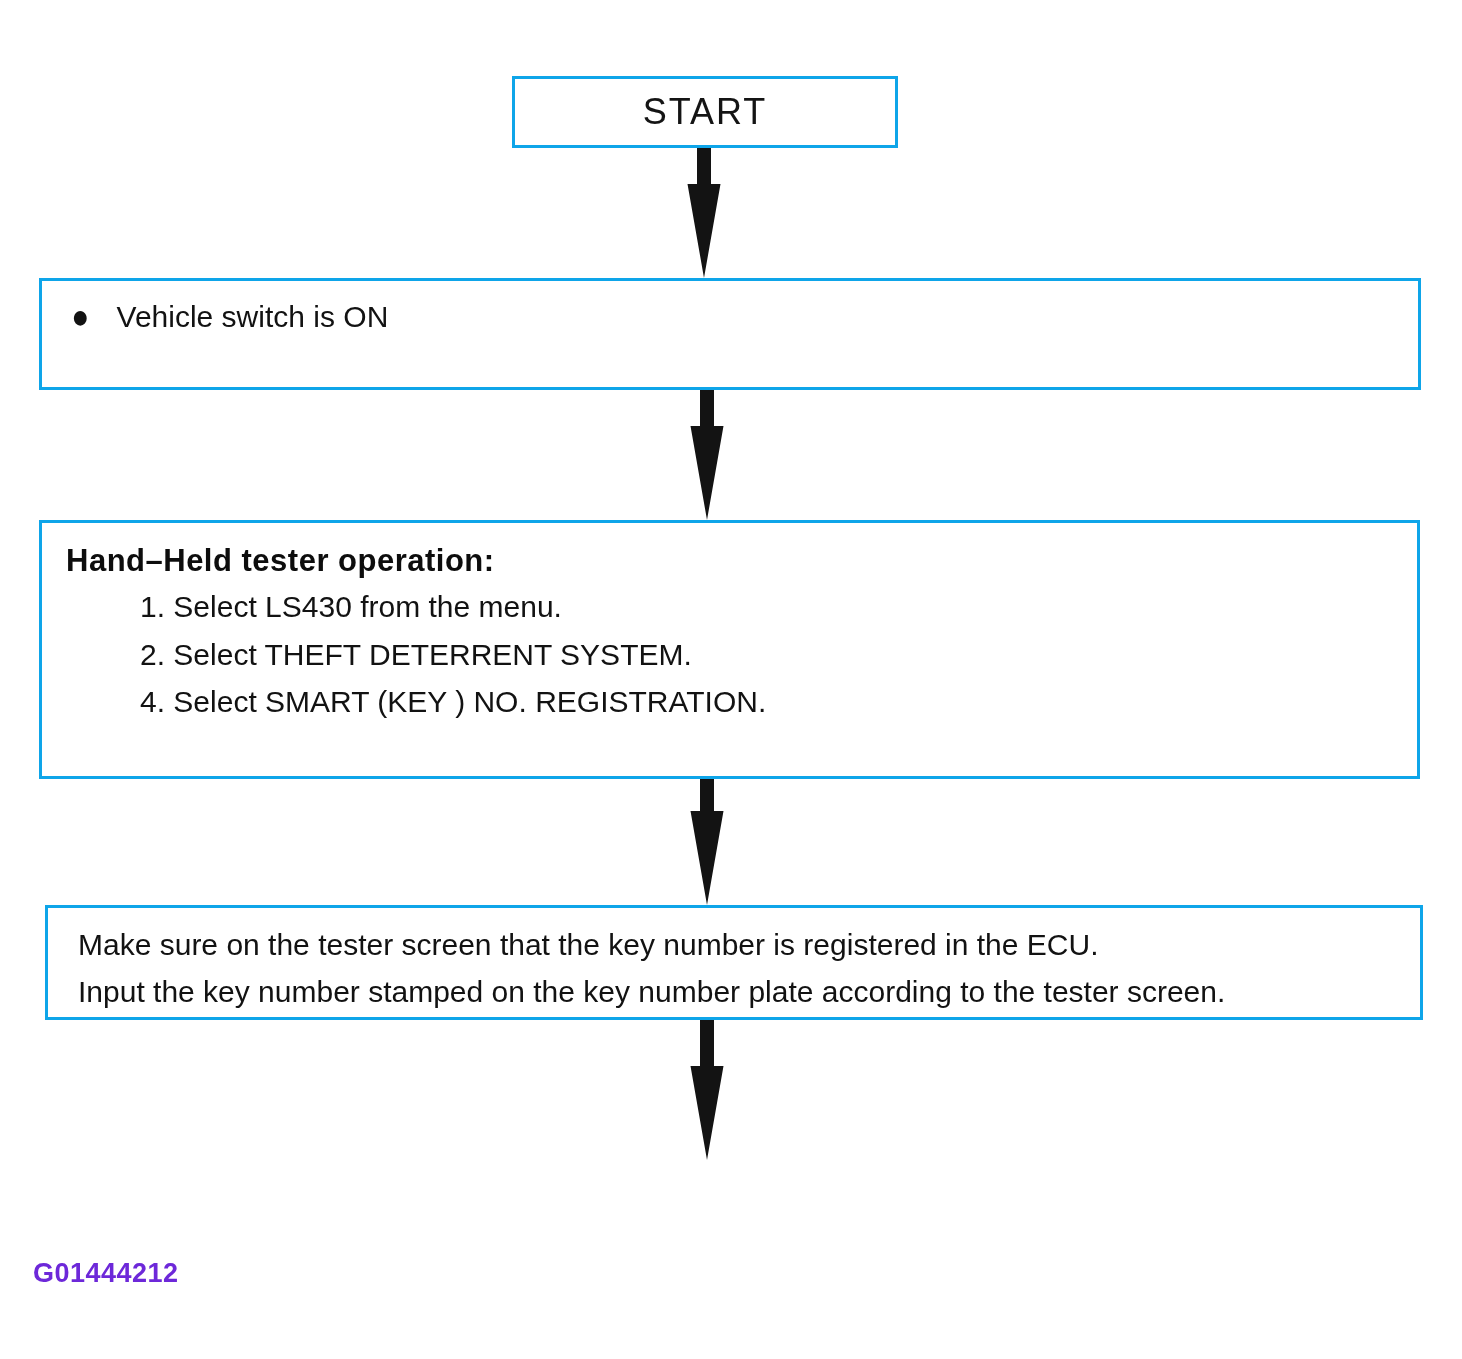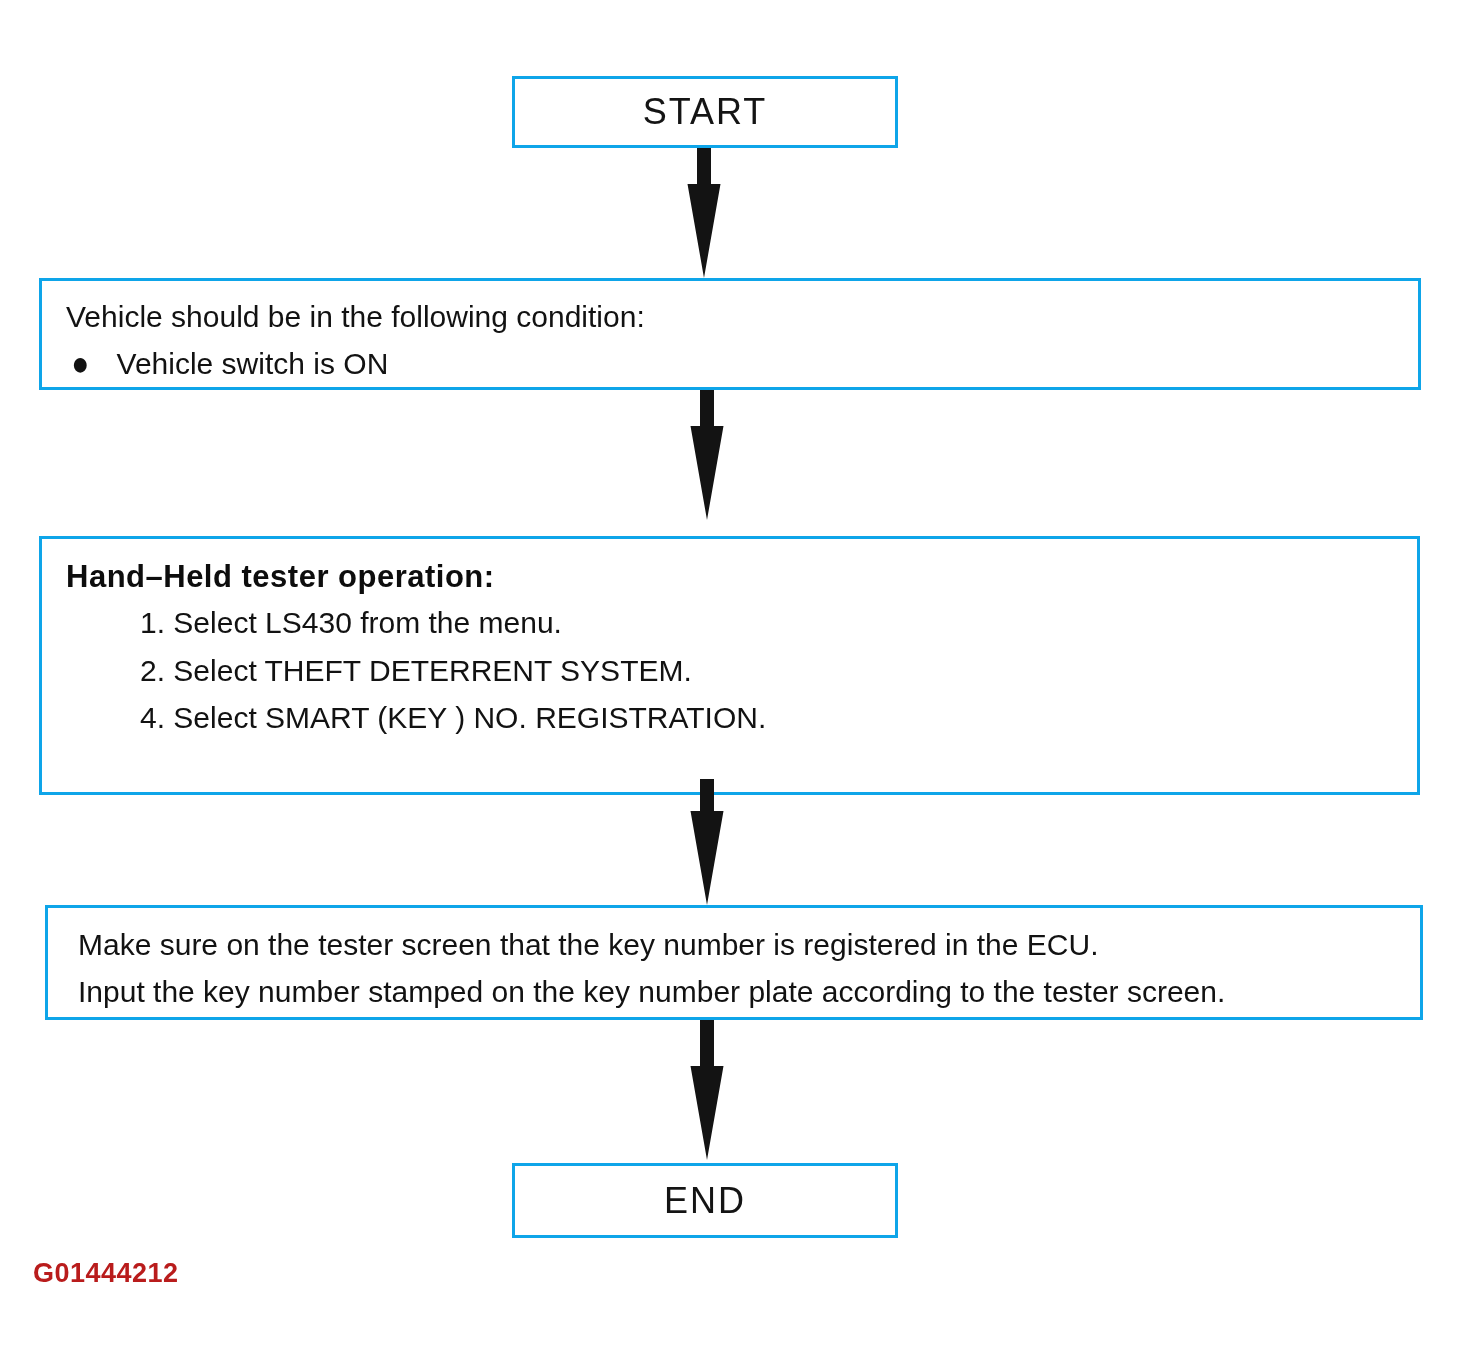--- a/index.html
+++ b/index.html
@@ -68,49 +68,48 @@
     position: absolute;
     display: block;
   }
   .figure-id {
     position: absolute;
     left: 33px;
     top: 1258px;
     font-size: 27px;
     font-weight: bold;
     letter-spacing: 0.5px;
-    color: #b91c1c;
+    color: #6d28d9;
   }
 </style>
 </head>
 <body>
 
 <div class="canvas">
 
   <div class="box terminal" style="left:512px; top:76px; width:386px; height:72px;">
     <span>START</span>
   </div>
 
   <svg class="flow-arrow" style="left:686px; top:148px;" width="36" height="130" viewBox="0 0 36 130">
     <polygon points="11,0 25,0 25,36 34.5,36 18,130 1.5,36 11,36" fill="#131313"></polygon>
   </svg>
 
   <div class="box process" style="left:39px; top:278px; width:1382px; height:112px;">
-    <div class="line">Vehicle should be in the following condition:</div>
     <div class="line bullet-row">
       <span class="bullet">●</span>
       <span>Vehicle switch is ON</span>
     </div>
   </div>
 
   <svg class="flow-arrow" style="left:689px; top:390px;" width="36" height="130" viewBox="0 0 36 130">
     <polygon points="11,0 25,0 25,36 34.5,36 18,130 1.5,36 11,36" fill="#131313"></polygon>
   </svg>
 
-  <div class="box process" style="left:39px; top:536px; width:1381px; height:259px; padding-top:16px;">
+  <div class="box process" style="left:39px; top:520px; width:1381px; height:259px; padding-top:16px;">
     <div class="tester-title">Hand–Held tester operation:</div>
     <div class="steps">
       <div class="line">1. Select LS430 from the menu.</div>
       <div class="line">2. Select THEFT DETERRENT SYSTEM.</div>
       <div class="line">4. Select SMART (KEY ) NO. REGISTRATION.</div>
     </div>
   </div>
 
   <svg class="flow-arrow" style="left:689px; top:779px;" width="36" height="126" viewBox="0 0 36 126">
     <polygon points="11,0 25,0 25,32 34.5,32 18,126 1.5,32 11,32" fill="#131313"></polygon>
@@ -118,19 +117,16 @@
 
   <div class="box process" style="left:45px; top:905px; width:1378px; height:115px; padding-top:13px; padding-left:30px;">
     <div class="line">Make sure on the tester screen that the key number is registered in the ECU.</div>
     <div class="line">Input the key number stamped on the key number plate according to the tester screen.</div>
   </div>
 
   <svg class="flow-arrow" style="left:689px; top:1020px;" width="36" height="140" viewBox="0 0 36 140">
     <polygon points="11,0 25,0 25,46 34.5,46 18,140 1.5,46 11,46" fill="#131313"></polygon>
   </svg>
 
-  <div class="box terminal" style="left:512px; top:1163px; width:386px; height:75px;">
-    <span>END</span>
-  </div>
 
   <div class="figure-id">G01444212</div>
 
 </div>
 
 </body></html>

